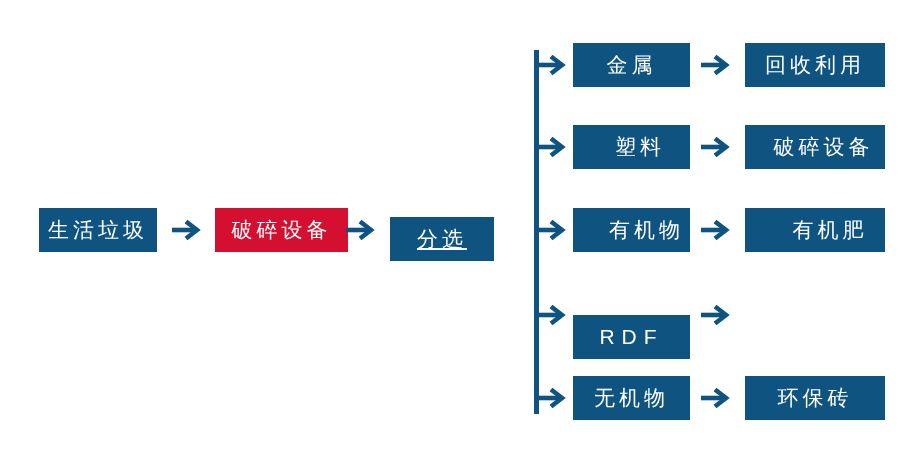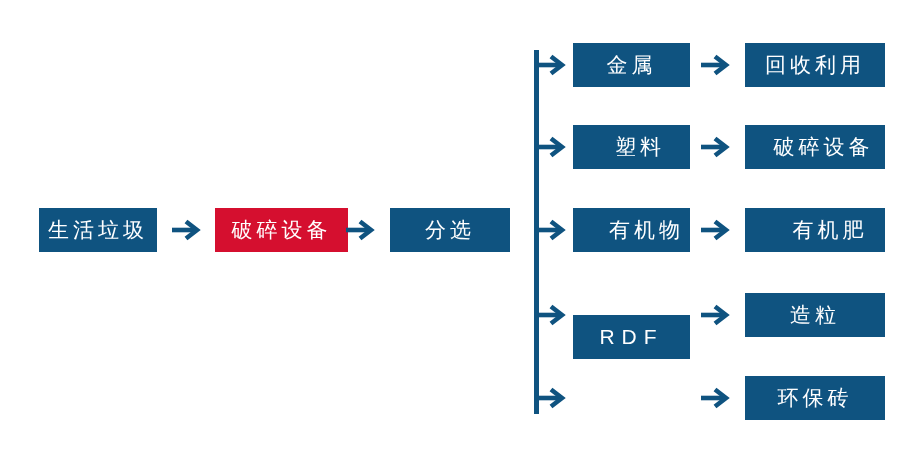--- a/index.html
+++ b/index.html
@@ -47,21 +47,21 @@
   .r4 { top: 293px; }
   .r5 { top: 376px; }
 
   
   .src { left: 573px; width: 117px; }
   .res { left: 745px; width: 140px; }
 
   
   .m1 { left: 39px;  top: 208px; width: 118px; }
   .m2 { left: 215px; top: 208px; width: 133px; }
-  .m3 { left: 390px; top: 208px; width: 120px; }
+  .m3 { left: 390px; top: 217px; width: 104px; text-decoration: underline; }
 
   
   .arrow {
     position: absolute;
     width: 32px;
     height: 22px;
   }
   .arrow line, .arrow path {
     stroke: var(--arrow);
     stroke-width: 4.6;
@@ -146,25 +146,25 @@
 
   <svg class="arrow a-branch ar4" viewBox="0 0 32 22">
     <line x1="0" y1="11" x2="25" y2="11"></line>
     <path d="M15,2.5 L26,11 L15,19.5"></path>
   </svg>
   <div class="box blue src wide r4">RDF</div>
   <svg class="arrow a-res ar4" viewBox="0 0 32 22">
     <line x1="1" y1="11" x2="25" y2="11"></line>
     <path d="M15,2.5 L26,11 L15,19.5"></path>
   </svg>
-  <div class="box blue res r4">造粒</div>
 
   <svg class="arrow a-branch ar5" viewBox="0 0 32 22">
     <line x1="0" y1="11" x2="25" y2="11"></line>
     <path d="M15,2.5 L26,11 L15,19.5"></path>
   </svg>
+  <div class="box blue src r5">无机物</div>
   <svg class="arrow a-res ar5" viewBox="0 0 32 22">
     <line x1="1" y1="11" x2="25" y2="11"></line>
     <path d="M15,2.5 L26,11 L15,19.5"></path>
   </svg>
   <div class="box blue res r5">环保砖</div>
 
 </div>
 
 </body></html>

